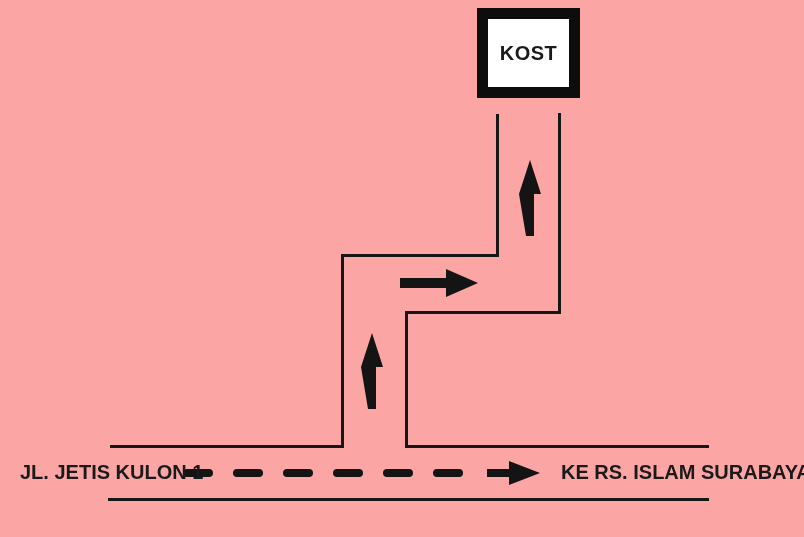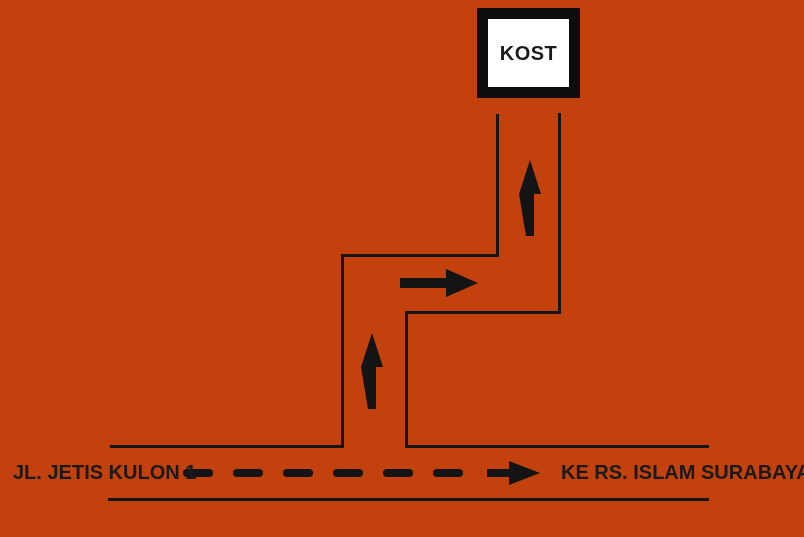--- a/index.html
+++ b/index.html
@@ -5,21 +5,21 @@
   html, body {
     margin: 0;
     padding: 0;
     background: #ffffff;
     font-family: "Liberation Sans", sans-serif;
   }
   .canvas {
     position: relative;
     width: 804px;
     height: 537px;
-    background: #c2410c;
+    background: #fca5a5;
     overflow: hidden;
   }
   .line {
     position: absolute;
     background: #161616;
   }
   .kost-box {
     position: absolute;
     left: 477px;
     top: 8px;
@@ -101,16 +101,16 @@
   <div class="dash" style="left:233px;"></div>
   <div class="dash" style="left:283px;"></div>
   <div class="dash" style="left:333px;"></div>
   <div class="dash" style="left:383px;"></div>
   <div class="dash" style="left:433px;"></div>
 
   <svg class="arrow-svg" style="left:487px; top:459px;" width="53" height="28" viewBox="0 0 53 28">
     <polygon points="0,10 22,10 22,2 53,14 22,26 22,18 0,18"></polygon>
   </svg>
 
-  <div class="road-label" style="left:13px;">JL. JETIS KULON 1</div>
+  <div class="road-label" style="left:20px;">JL. JETIS KULON 1</div>
   <div class="road-label" style="left:561px;">KE RS. ISLAM SURABAYA</div>
 
 </div>
 
 </body></html>

